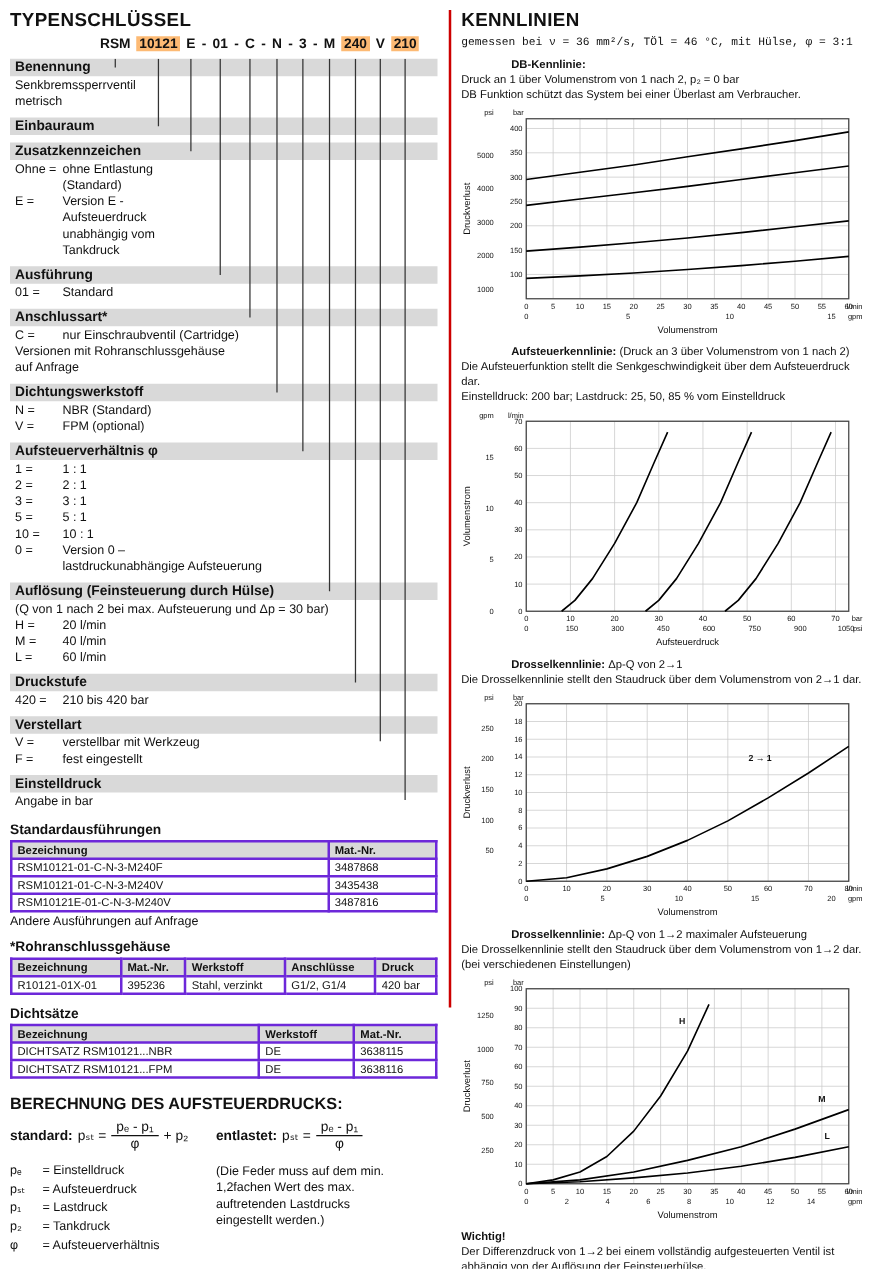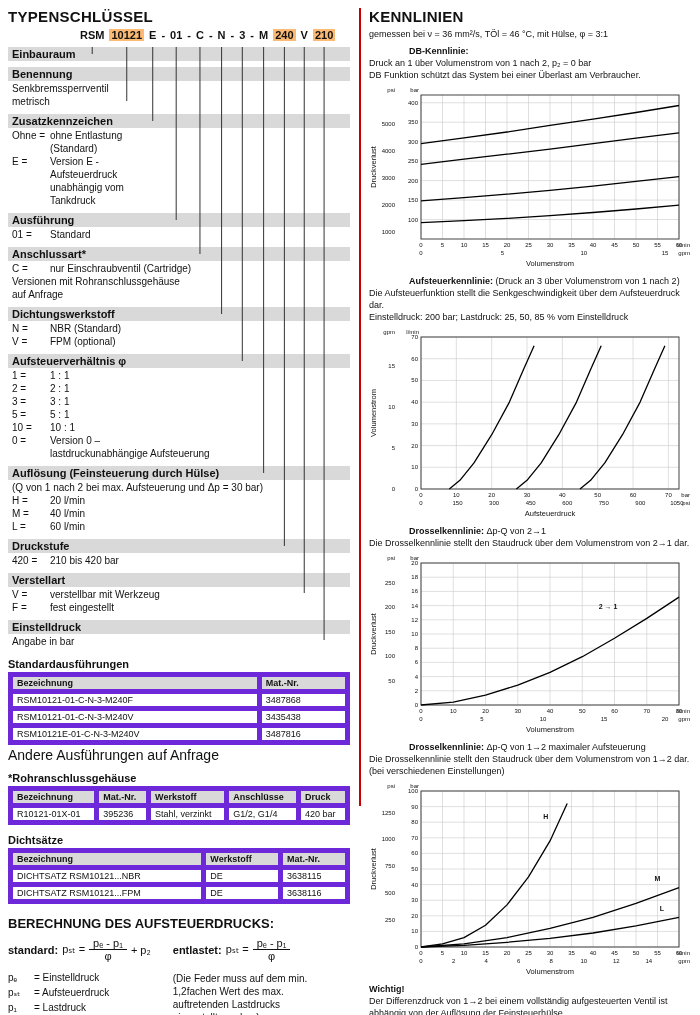--- a/index.html
+++ b/index.html
@@ -23,37 +23,37 @@
   .sec .bar{background:#d9d9d9;font-weight:bold;font-size:11px;padding:1px 4px;margin:6px 0 1px 0;}
   .sec:first-child .bar{margin-top:2px;}
   .dl{display:flex;font-size:10px;line-height:13px;padding-left:4px;}
   .dl .k{flex:none;width:38px;white-space:pre;}
   .dl .k:empty{width:0;}
   .dl .v{flex:1;}
   
   .left-tables{margin-top:10px;}
   h2.tbl-title{font-size:11px;font-weight:bold;margin:9px 0 2px 0;}
   table{width:100%;border-collapse:collapse;font-size:9px;}
-  th,td{border:5px solid #6d28d9;padding:1px 4px;text-align:left;font-weight:normal;}
+  th,td{border:2px solid #6d28d9;padding:1px 4px;text-align:left;font-weight:normal;}
   th{background:#d9d9d9;font-weight:bold;}
-  .tbl-note{font-size:14px;margin:2px 0 0 0;}
+  .tbl-note{font-size:10px;margin:2px 0 0 0;}
   
   .calc-title{font-size:13px;font-weight:bold;margin:12px 0 6px 0;}
   .calc-cols{display:flex;gap:22px;}
   .formula{font-size:11px;display:flex;align-items:center;gap:4px;}
   .formula .flabel{font-weight:bold;}
   .frac{display:inline-block;text-align:center;}
   .frac .num{display:block;border-bottom:1px solid #111;padding:0 4px;}
   .frac .den{display:block;}
   .defs{font-size:10px;line-height:15px;margin-top:8px;}
   .def-row{display:flex;}
   .def-row .k{width:26px;flex:none;}
   .calc-note{font-size:10px;line-height:13px;margin-top:10px;max-width:150px;}
   
-  .meas{font-size:9px;margin:0 0 6px 0;}
+  .meas{font-size:9px;margin:0 0 6px 0;font-family:Liberation Mono, monospace;}
   .blk{margin:0 0 4px 0;}
   .blk-head{font-size:9px;line-height:12px;}
   .blk-head b{font-weight:bold;padding-left:40px;}
   .blk-line{font-size:9px;line-height:12px;}
   svg.chart{display:block;margin:2px 0 2px 0;}
   .wichtig{margin-top:2px;}
   .wichtig .blk-head{font-weight:bold;}
 </style>
 </head>
 <body>
@@ -91,35 +91,35 @@
           <line x1="191.9609375" y1="0" x2="191.9609375" y2="207" stroke="#333" stroke-width="1"></line>
           <line x1="213.5859375" y1="0" x2="213.5859375" y2="267" stroke="#333" stroke-width="1"></line>
           <line x1="234.296875" y1="0" x2="234.296875" y2="314" stroke="#333" stroke-width="1"></line>
           <line x1="255.6171875" y1="0" x2="255.6171875" y2="426" stroke="#333" stroke-width="1"></line>
           <line x1="276.3828125" y1="0" x2="276.3828125" y2="499" stroke="#333" stroke-width="1"></line>
           <line x1="296.234375" y1="0" x2="296.234375" y2="546" stroke="#333" stroke-width="1"></line>
           <line x1="316.0859375" y1="0" x2="316.0859375" y2="593" stroke="#333" stroke-width="1"></line>
         </svg>
 
       <div class="sec">
+        <div class="bar">Benennung</div>
+        <div>
+            <div class="dl">
+              <span class="k"></span>
+              <span class="v">Senkbremssperrventil</span>
+            </div>
+            <div class="dl">
+              <span class="k"></span>
+              <span class="v">metrisch</span>
+            </div>
+          </div>
+      </div>
+      <div class="sec">
         <div class="bar">Einbauraum</div>
         <div></div>
-      </div>
-      <div class="sec">
-        <div class="bar">Benennung</div>
-        <div>
-            <div class="dl">
-              <span class="k"></span>
-              <span class="v">Senkbremssperrventil</span>
-            </div>
-            <div class="dl">
-              <span class="k"></span>
-              <span class="v">metrisch</span>
-            </div>
-          </div>
       </div>
       <div class="sec">
         <div class="bar">Zusatzkennzeichen</div>
         <div>
             <div class="dl">
               <span class="k">Ohne =</span>
               <span class="v">ohne Entlastung</span>
             </div>
             <div class="dl">
               <span class="k">&nbsp;</span>

